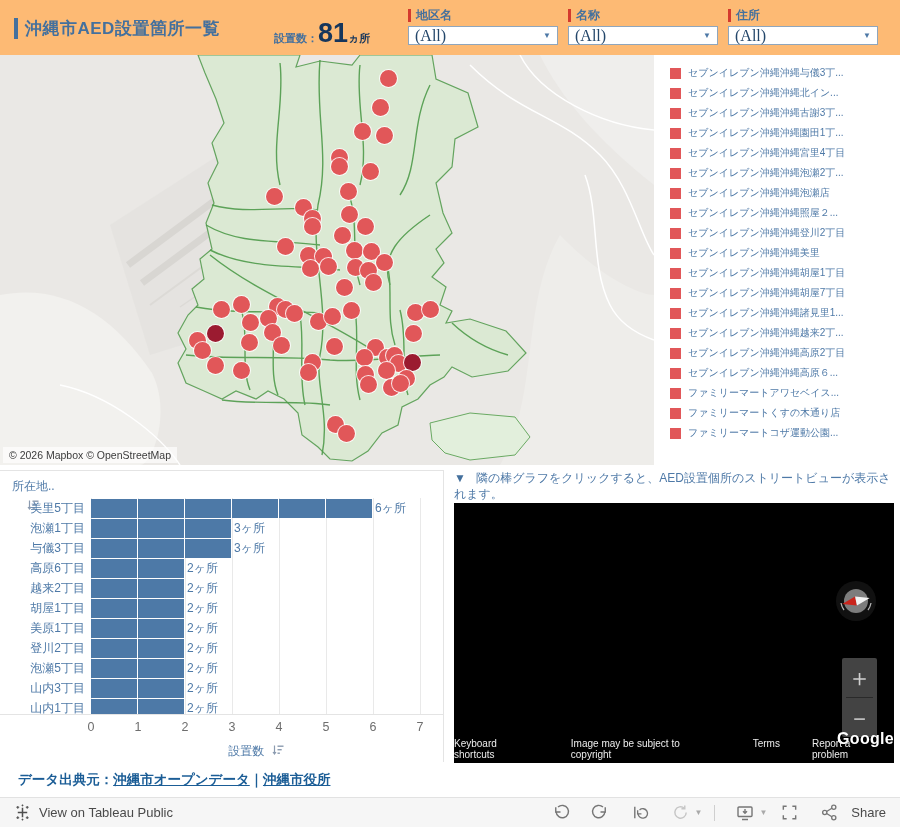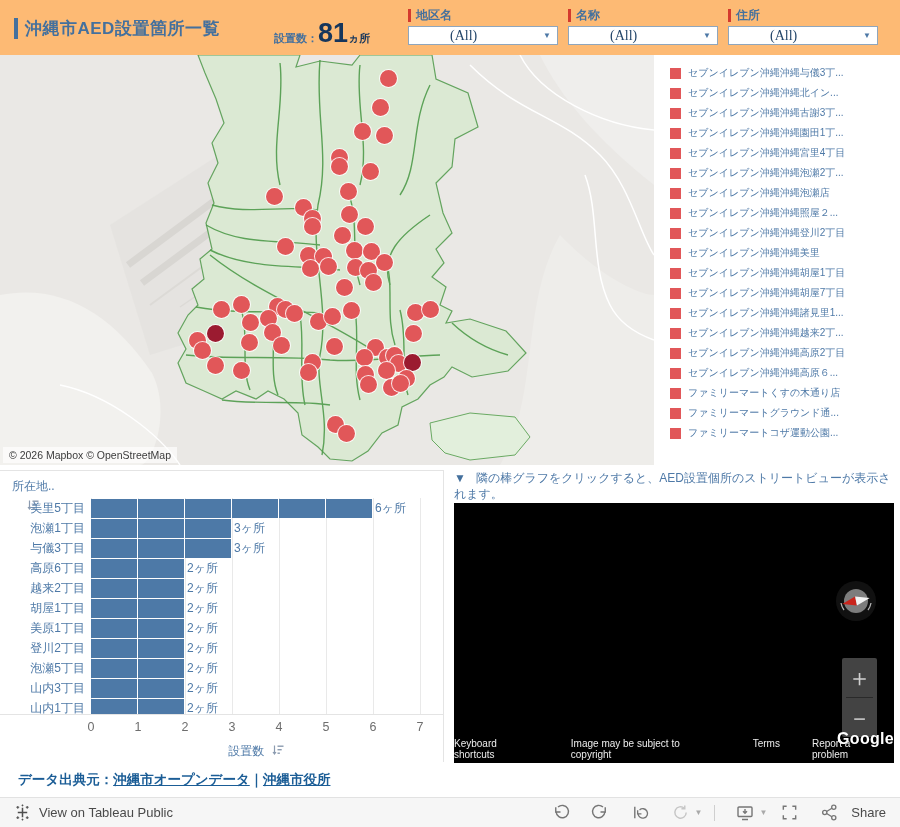--- a/index.html
+++ b/index.html
@@ -14,21 +14,21 @@
   .count .lab{font-size:11px;color:#44709d;font-weight:bold;}
   .count .num{font-size:27px;font-weight:bold;color:#16365c;line-height:1;}
   .count .unit{font-size:11px;color:#16365c;font-weight:bold;}
   .filter-bar{position:absolute;left:408px;top:7px;display:flex;gap:10px;}
   .filter{width:150px;}
   .flabel-row{display:flex;align-items:center;height:16px;margin-bottom:3px;}
   .fbar{width:3px;height:13px;background:#d43a2e;margin-right:5px;}
   .flabel{font-size:12px;font-weight:bold;color:#44709d;}
   .fdd{height:17px;border:1px solid #8fa6bd;background:#fff;display:flex;align-items:center;
        justify-content:space-between;padding:0 6px;cursor:pointer;}
-  .fval{font-size:14px;color:#24476b;font-family:"Liberation Serif","DejaVu Serif",serif;margin-left:35px;}
+  .fval{font-size:16px;color:#24476b;font-family:"Liberation Serif","DejaVu Serif",serif;}
   .fcaret{font-size:8px;color:#4e79a7;}
   
   .map-panel{position:absolute;left:0;top:55px;width:654px;height:410px;overflow:hidden;background:#eae8e5;}
   .map-markers{position:absolute;left:0;top:0;width:654px;height:410px;}
   .marker{position:absolute;width:17px;height:17px;border-radius:50%;
           box-shadow:0 0 0 1px rgba(255,255,255,.85);cursor:pointer;}
   .attribution{position:absolute;left:3px;bottom:2px;background:rgba(255,255,255,.65);
       font-size:10.5px;color:#3c3c3c;padding:2px 6px;}
   
   .list-panel{position:absolute;left:657px;top:55px;width:243px;height:410px;overflow:hidden;
@@ -306,25 +306,25 @@
       <div class="list-item">
         <span class="swatch"></span>
         <span class="txt">セブンイレブン沖縄沖縄高原2丁目</span>
       </div>
       <div class="list-item">
         <span class="swatch"></span>
         <span class="txt">セブンイレブン沖縄沖縄高原６...</span>
       </div>
       <div class="list-item">
         <span class="swatch"></span>
+        <span class="txt">ファミリーマートアワセベイス...</span>
+      </div>
+      <div class="list-item">
+        <span class="swatch"></span>
         <span class="txt">ファミリーマートくすの木通り店</span>
-      </div>
-      <div class="list-item">
-        <span class="swatch"></span>
-        <span class="txt">ファミリーマートグラウンド通...</span>
       </div>
       <div class="list-item">
         <span class="swatch"></span>
         <span class="txt">ファミリーマートコザ運動公園...</span>
       </div>
     </div>
 
   <div class="chart-panel">
     <div class="chead">
       <span>所在地..</span>

